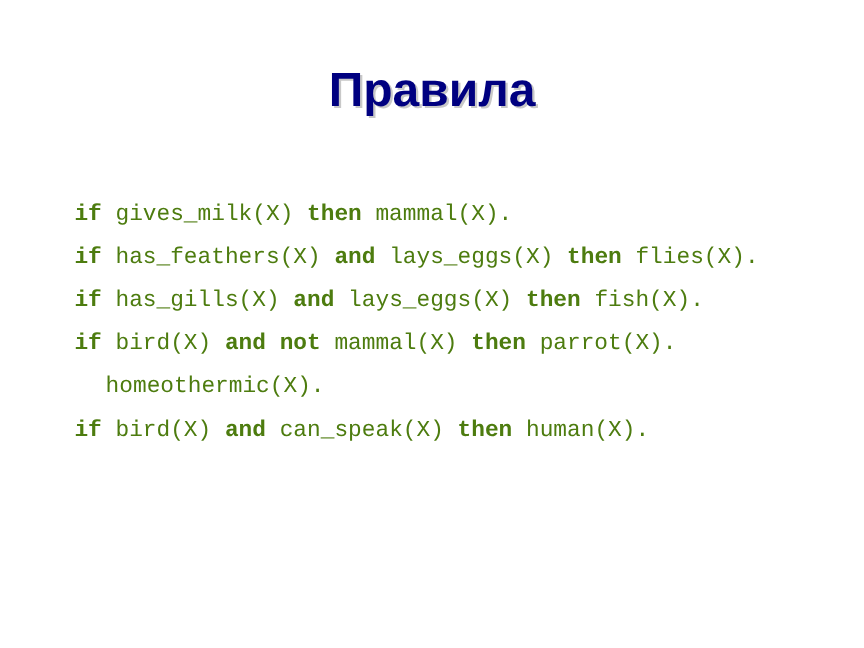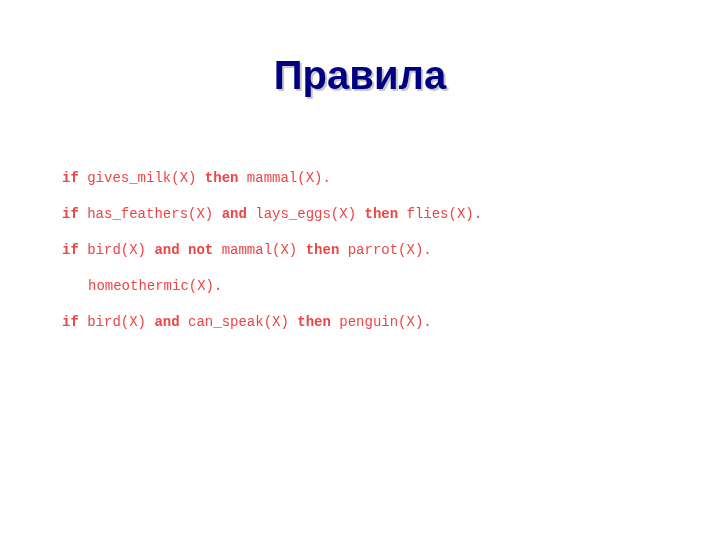--- a/index.html
+++ b/index.html
@@ -35,23 +35,23 @@
     white-space: nowrap;
   }
   .rules-body {
     position: absolute;
     top: 160px;
     left: 62px;
     width: 640px;
   }
   .rule-line {
     font-family: "Liberation Mono", "DejaVu Sans Mono", monospace;
-    font-size: 14px;
+    font-size: 19px;
     line-height: 36px;
-    color: #ef4444;
+    color: #4d7c0f;
     white-space: pre;
   }
   .rule-line.indented {
     padding-left: 26px;
   }
   .kw {
     font-weight: bold;
   }
   .pred {
     font-weight: normal;
@@ -60,18 +60,19 @@
 </head>
 <body>
 
 <div class="slide">
 
   <div class="slide-title">Правила</div>
 
   <div class="rules-body">
       <div class="rule-line"><span class="kw">if</span><span class="pred"> gives_milk(X) </span><span class="kw">then</span><span class="pred"> mammal(X).</span></div>
       <div class="rule-line"><span class="kw">if</span><span class="pred"> has_feathers(X) </span><span class="kw">and</span><span class="pred"> lays_eggs(X) </span><span class="kw">then</span><span class="pred"> flies(X).</span></div>
+      <div class="rule-line"><span class="kw">if</span><span class="pred"> has_gills(X) </span><span class="kw">and</span><span class="pred"> lays_eggs(X) </span><span class="kw">then</span><span class="pred"> fish(X).</span></div>
       <div class="rule-line"><span class="kw">if</span><span class="pred"> bird(X) </span><span class="kw">and not</span><span class="pred"> mammal(X) </span><span class="kw">then</span><span class="pred"> parrot(X).</span></div>
       <div class="rule-line indented"><span class="pred">homeothermic(X).</span></div>
-      <div class="rule-line"><span class="kw">if</span><span class="pred"> bird(X) </span><span class="kw">and</span><span class="pred"> can_speak(X) </span><span class="kw">then</span><span class="pred"> penguin(X).</span></div>
+      <div class="rule-line"><span class="kw">if</span><span class="pred"> bird(X) </span><span class="kw">and</span><span class="pred"> can_speak(X) </span><span class="kw">then</span><span class="pred"> human(X).</span></div>
     </div>
 
 </div>
 
 </body></html>

